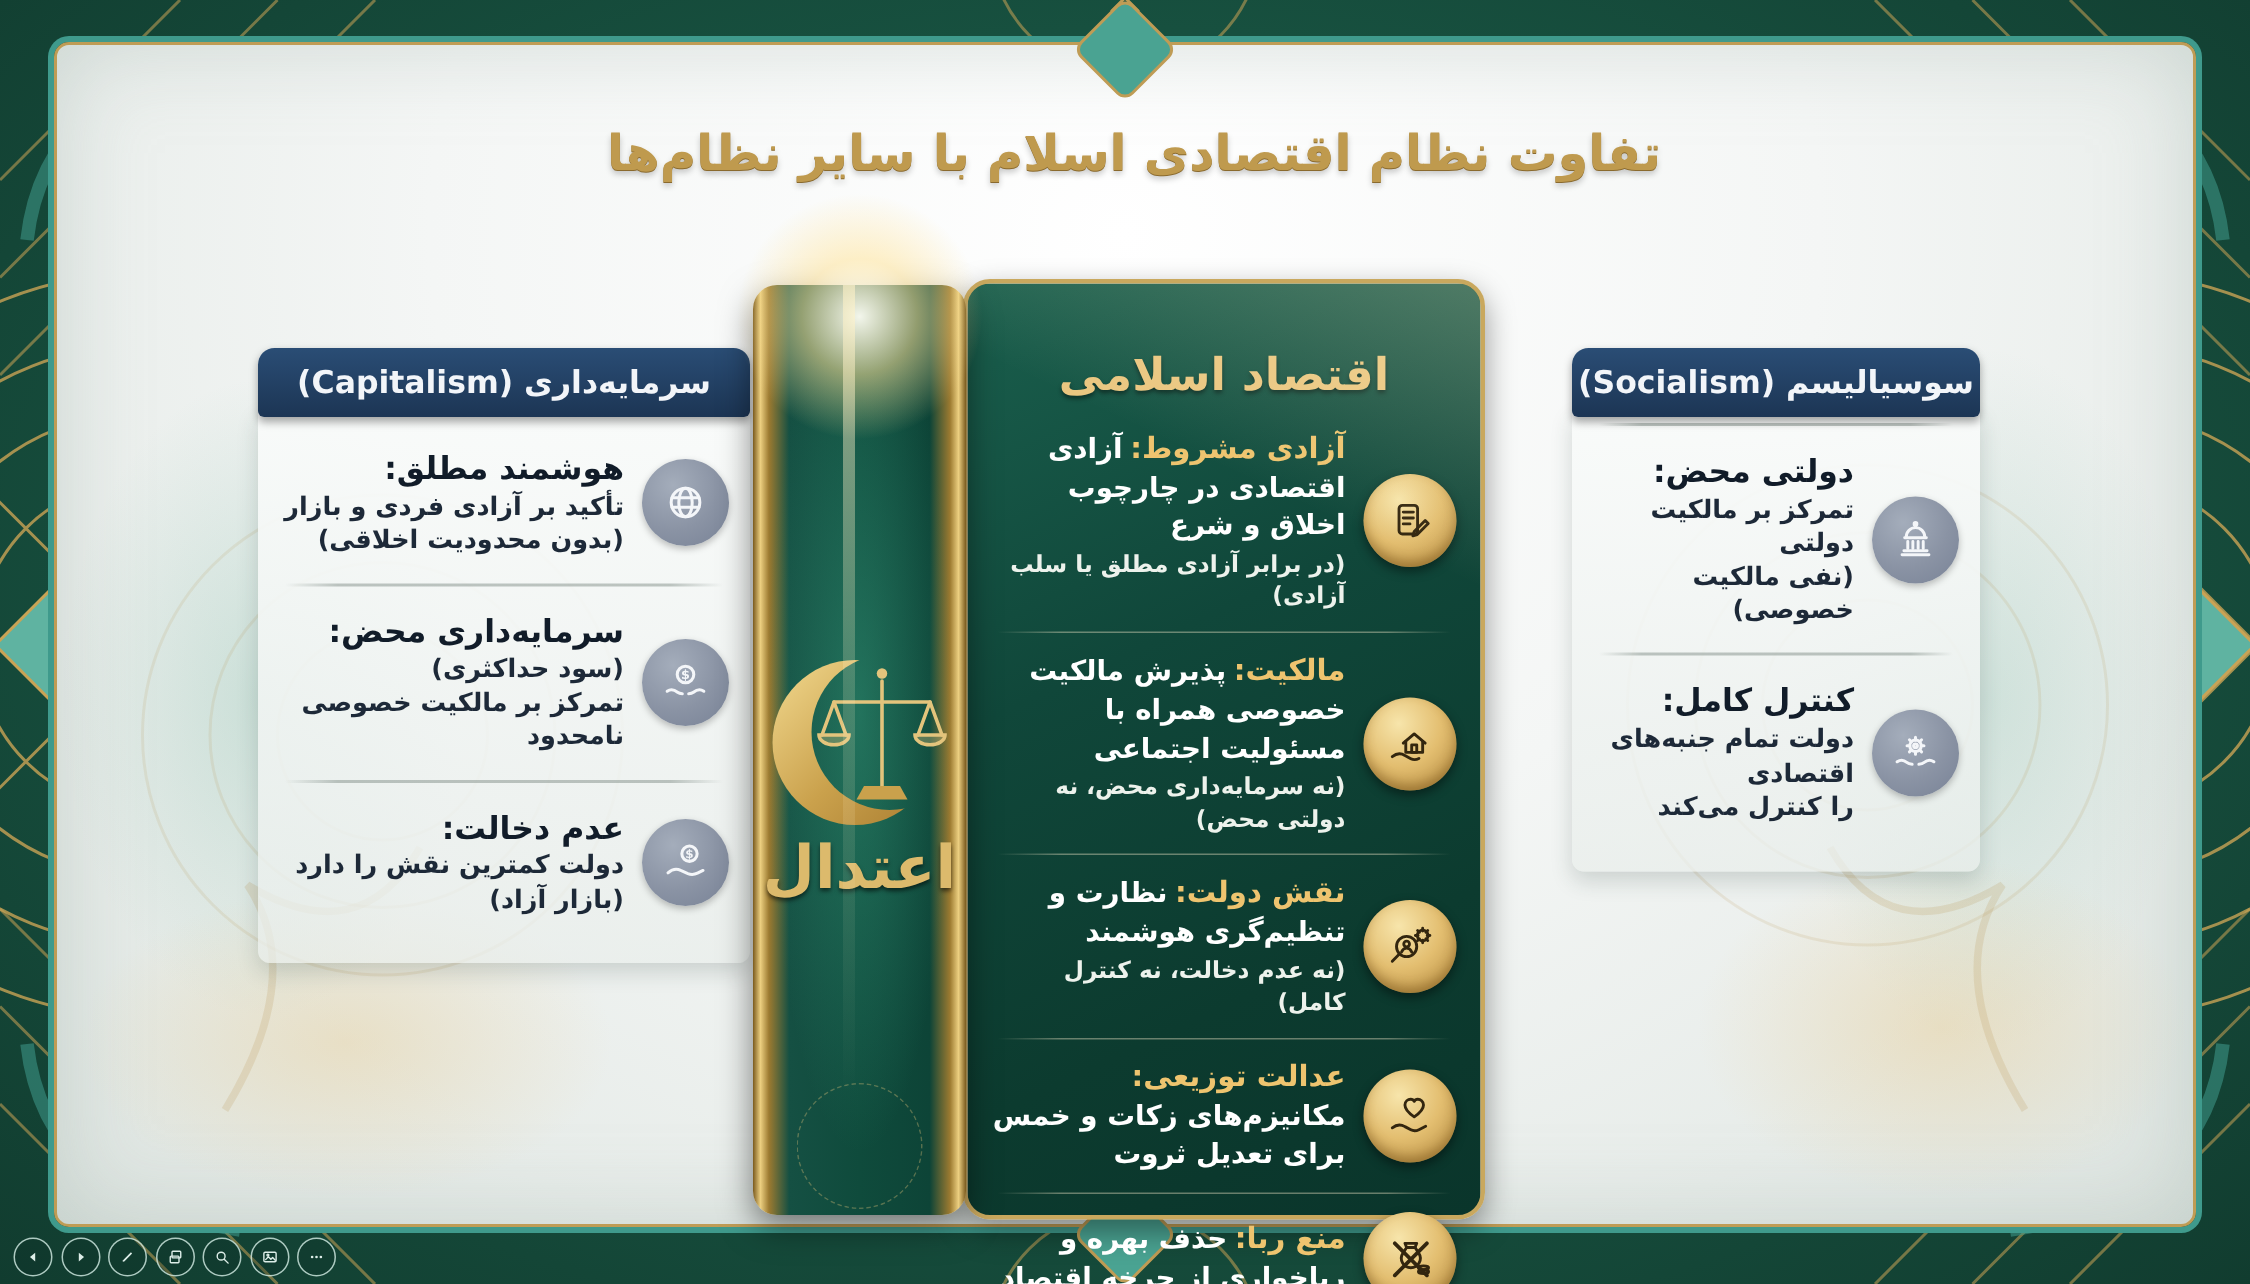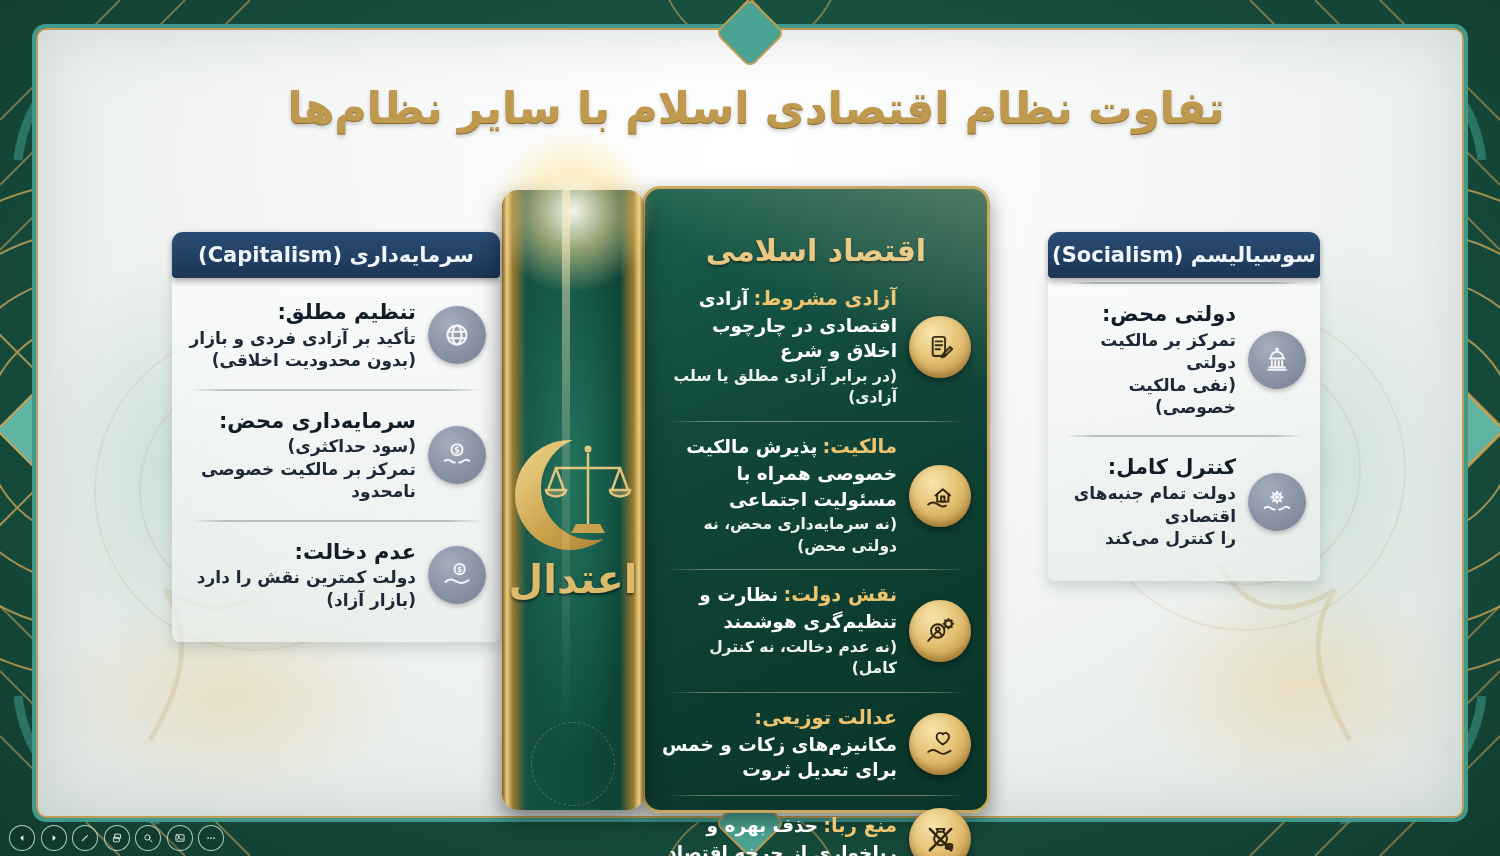--- a/index.html
+++ b/index.html
@@ -31,21 +31,21 @@
 
   
   .ornament{position:absolute;width:50px;height:50px;background:#4aa392;border:2.5px solid #bf9c55;border-radius:8px;transform:rotate(45deg);z-index:3;}
   .ornament-top{left:725px;top:8px;}
   .ornament-bottom{left:725px;top:798px;}
   .ornament-tip{position:absolute;left:743px;top:0px;width:14px;height:14px;background:#17503f;border:2px solid #bf9c55;transform:rotate(45deg);z-index:3;}
 
   
   .title{
     position:absolute;left:0;top:82px;width:100%;text-align:center;z-index:4;
-    direction:rtl;font-size:44px;font-weight:bold;color:#bf9a4e;
+    direction:rtl;font-size:33px;font-weight:bold;color:#bf9a4e;
     text-shadow:0 1px 0 #8a6a2e,0 3px 4px rgba(0,0,0,.22);
     padding-left:12px;
   }
 
   
   .syscol{position:absolute;z-index:4;}
   .syscol-cap{left:172px;top:232px;width:328px;}
   .syscol-soc{left:1012px;top:232px;width:308px;padding-left:36px;}
   .sys-header{
     height:46px;border-radius:11px 11px 4px 4px;display:flex;align-items:center;justify-content:center;
@@ -196,21 +196,21 @@
 
       <div class="sys-item">
         <div class="sys-icon">
           <svg width="34" height="34" viewBox="0 0 32 32">
             <circle cx="16" cy="16" r="9"></circle>
               <ellipse cx="16" cy="16" rx="4.2" ry="9"></ellipse>
             <path d="M7.5 13h17M7.5 19h17"></path>
           </svg>
         </div>
         <div class="sys-text">
-          <div class="sys-title">تنظیم مطلق:</div>
+          <div class="sys-title">هوشمند مطلق:</div>
           <div class="sys-line">تأکید بر آزادی فردی و بازار</div>
           <div class="sys-line">(بدون محدودیت اخلاقی)</div>
         </div>
       </div>
       <div class="sys-sep"></div>
 
       <div class="sys-item">
         <div class="sys-icon">
           <svg width="34" height="34" viewBox="0 0 32 32">
             <circle cx="16" cy="11" r="5.2"></circle>

